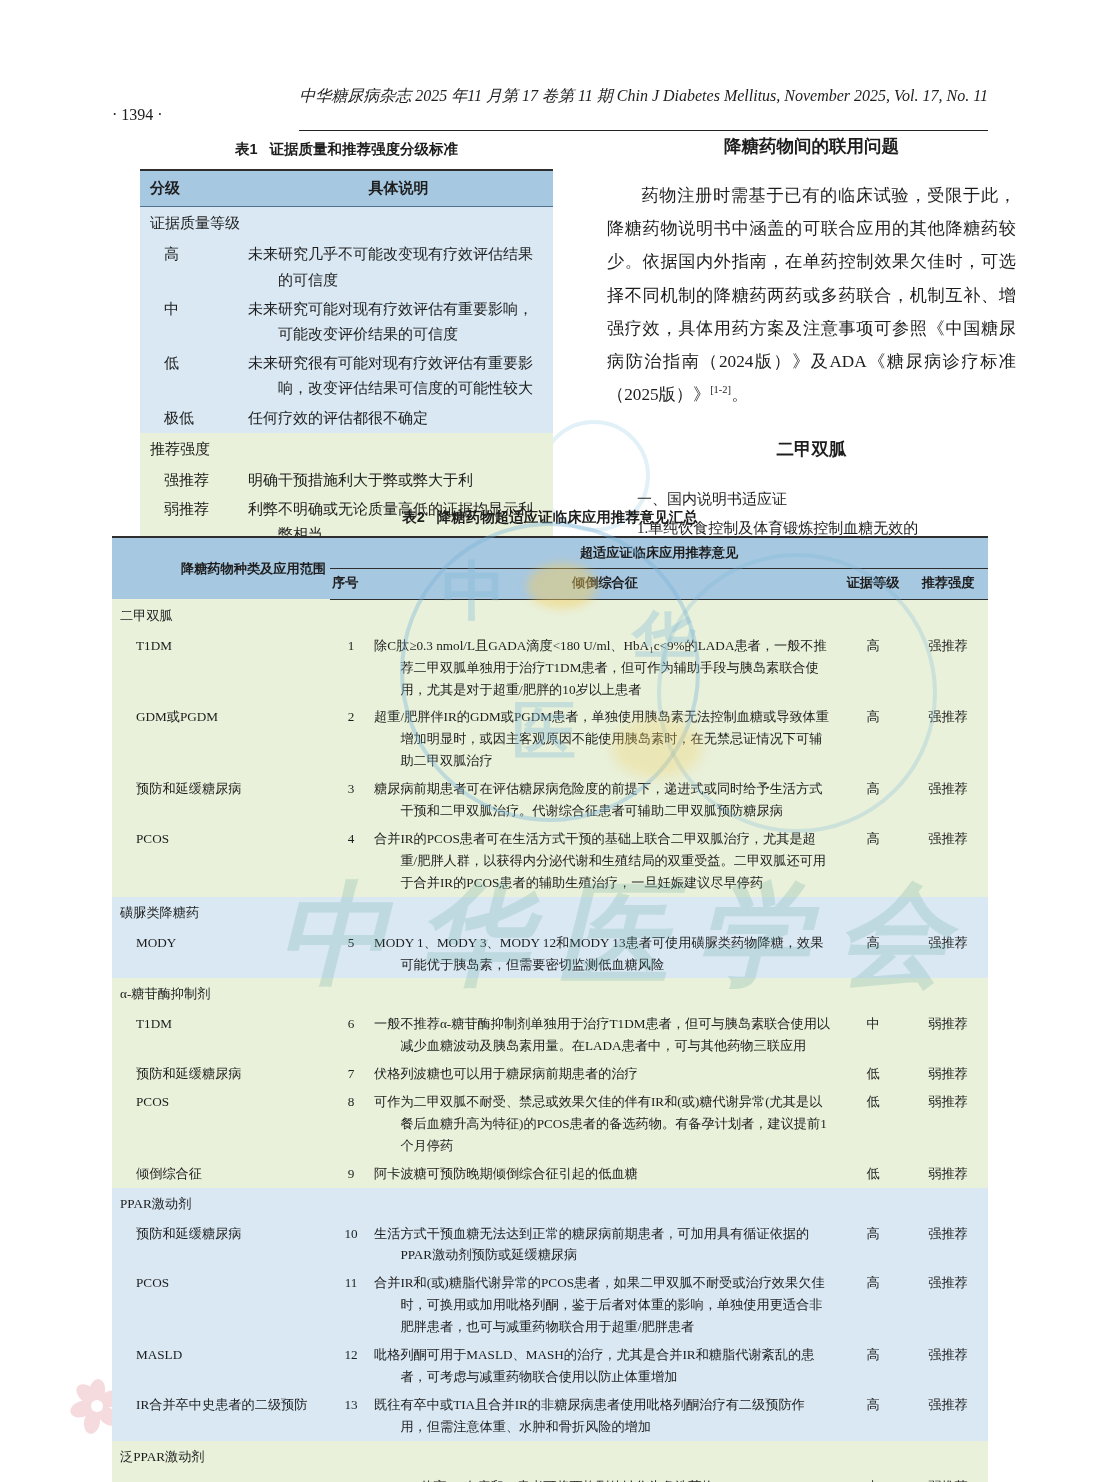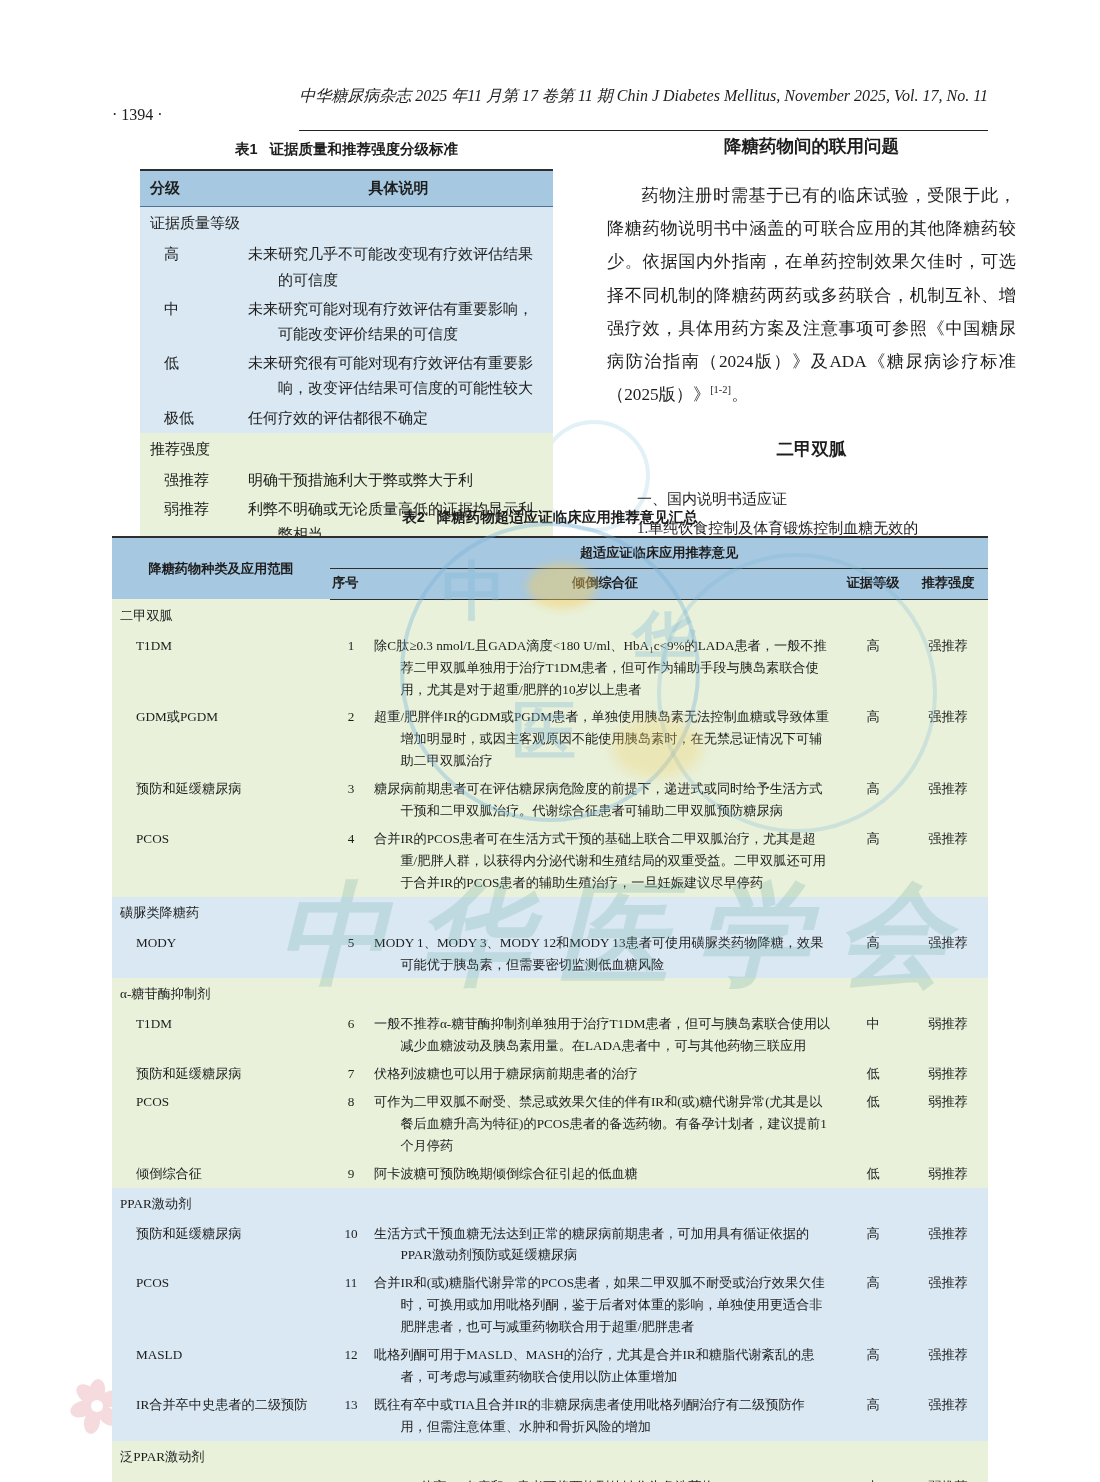--- a/index.html
+++ b/index.html
@@ -87,21 +87,21 @@
     border-top: 2.2px solid #2e2e2e; border-bottom: 2.6px solid #2e2e2e;
     font-size: 13.2px; line-height: 1.66;
     position: relative; z-index: 1;
   }
   table.t2 col.c-label { width: 218px; }
   table.t2 col.c-num   { width: 42px; }
   table.t2 col.c-desc  { width: 466px; }
   table.t2 col.c-ev    { width: 70px; }
   table.t2 col.c-st    { width: 80px; }
   table.t2 thead th { background: #a7c8e1; font-weight: bold; padding: 4px 4px; }
-  th.h-left { text-align: center; vertical-align: middle; padding-left: 8px; margin-left: 6px; }
+  th.h-left { text-align: right; vertical-align: middle; padding-left: 8px; margin-left: 6px; }
   th.h-span { text-align: center; border-bottom: 1.1px solid #2e2e2e; padding: 6px 0 5px 0; }
   table.t2 thead tr.sub th { border-bottom: 1.6px solid #2e2e2e; padding: 3px 2px 5px 2px; }
   th.h-num { text-align: left; padding-left: 4px; }
   th.h-desc { text-align: center; }
   th.h-ev, th.h-st { text-align: center; }
   table.t2 tbody td { vertical-align: top; padding: 3px 2px; }
   table.t2 tr.grp td { padding: 5px 2px 5px 8px; }
   td.lbl { padding-left: 24px !important; }
   td.num { text-align: center; }
   td.desc { padding-right: 8px !important; }

